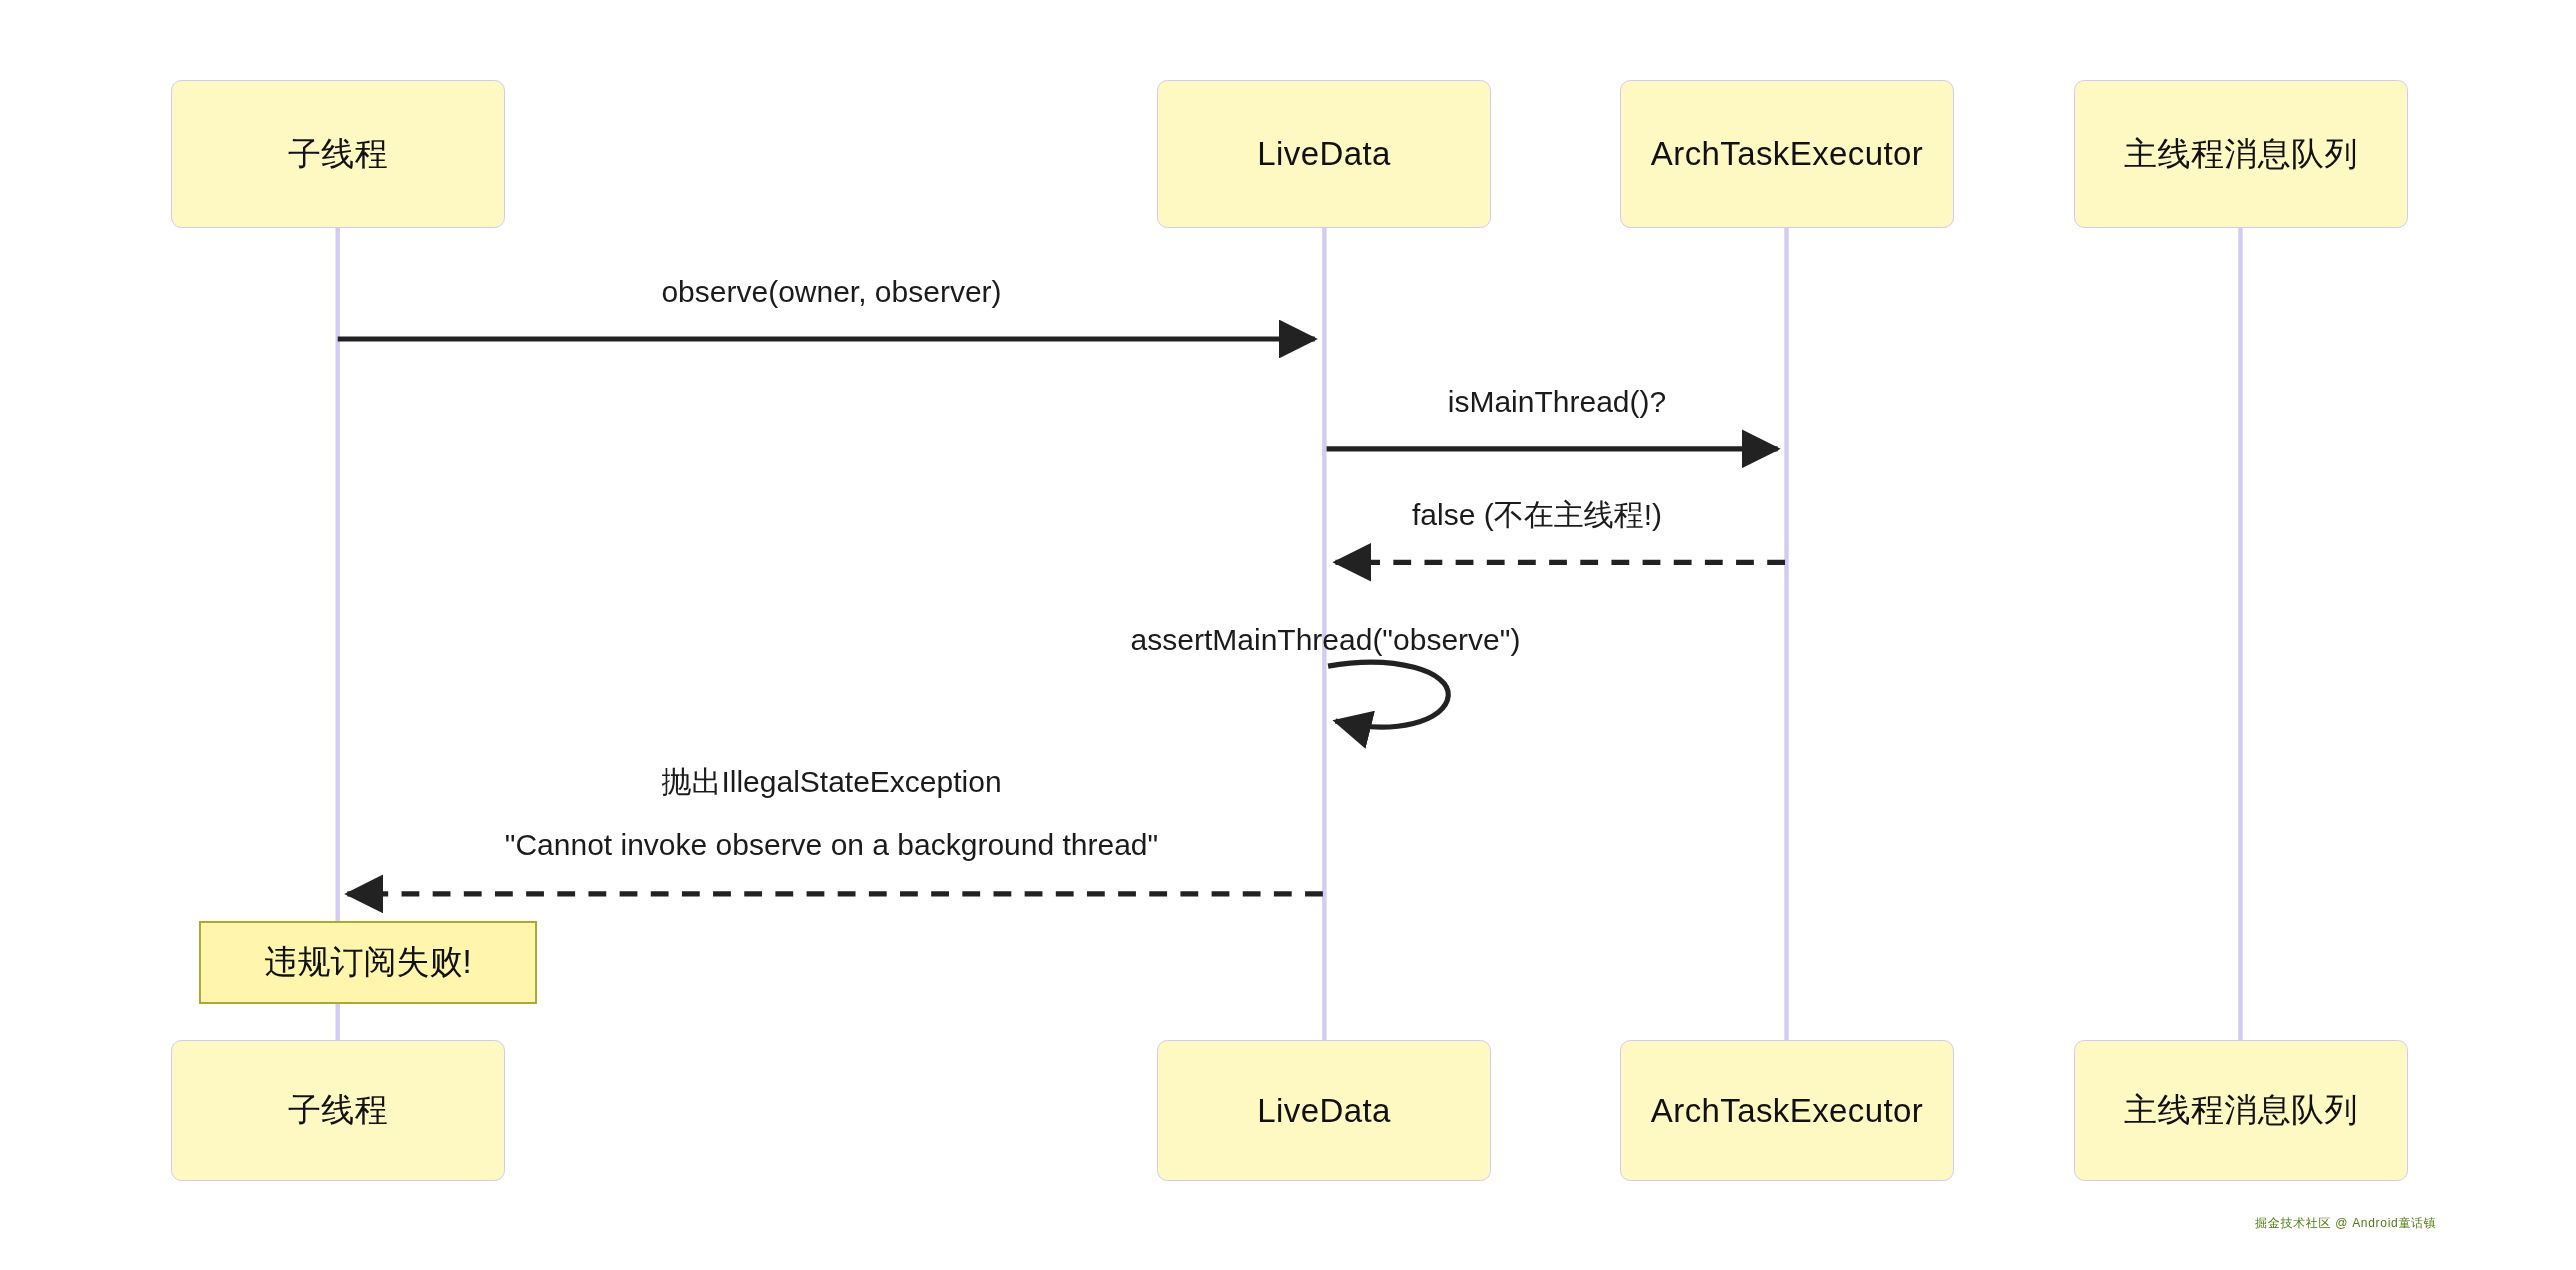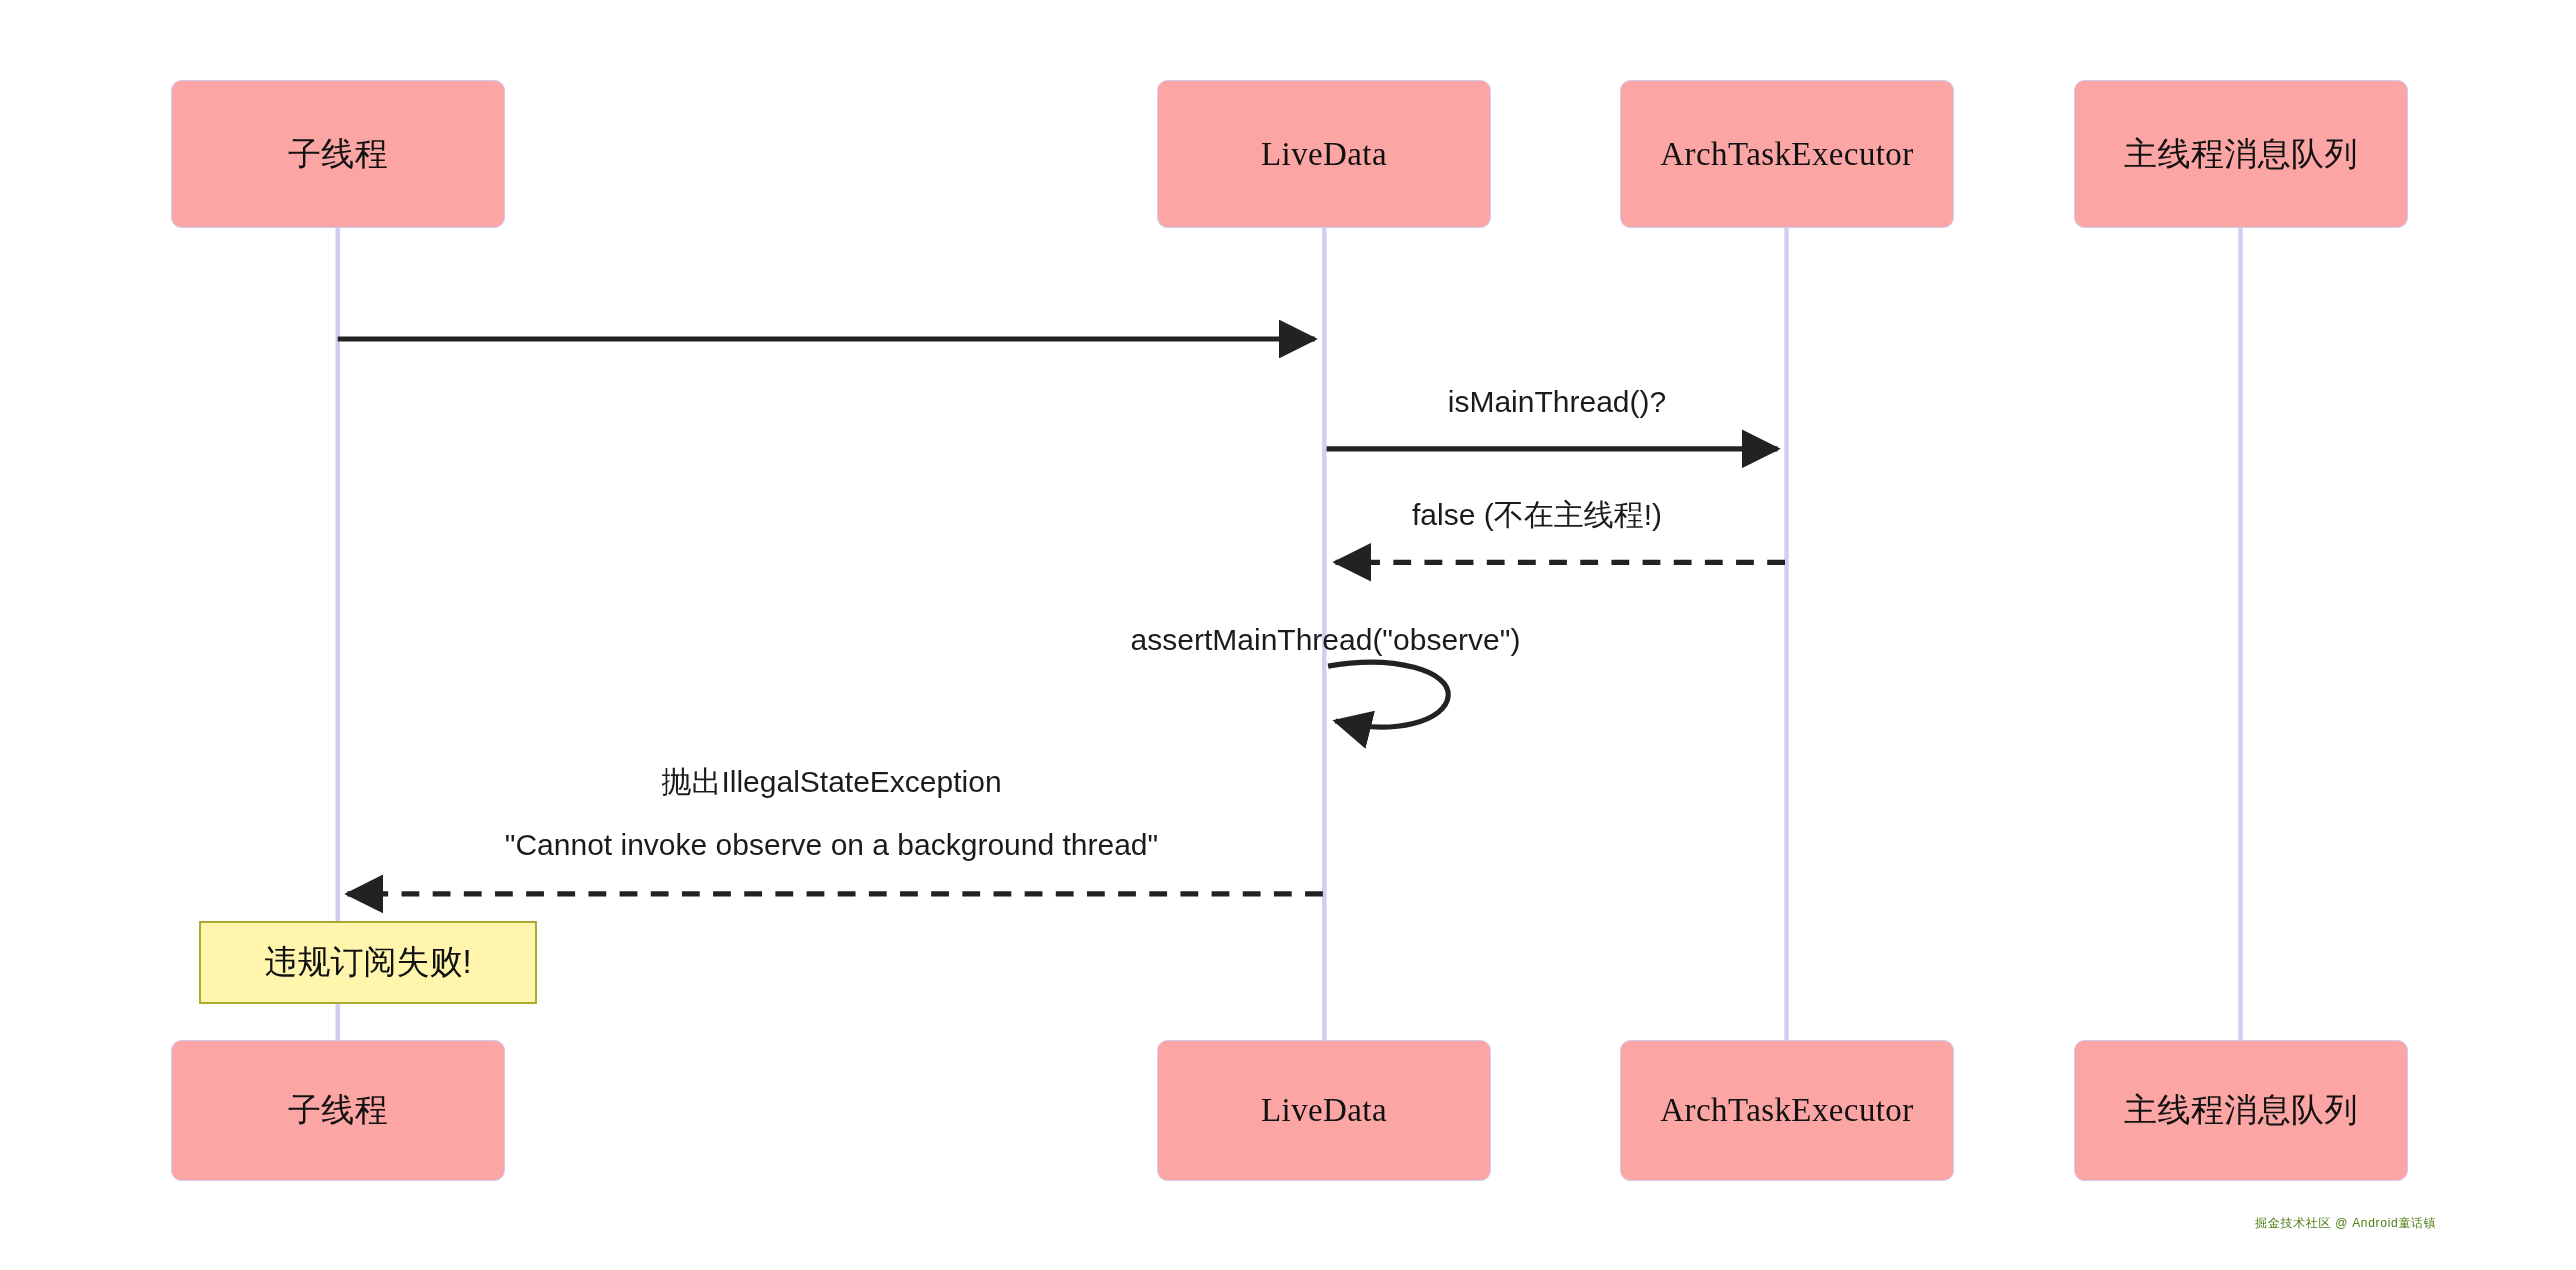--- a/index.html
+++ b/index.html
@@ -1,23 +1,23 @@
 <!DOCTYPE html>
 <html style="font-size:12px"><head>
 <meta charset="utf-8">
 <style>
   html,body{margin:0;padding:0;background:#ffffff;}
   body{width:2576px;height:1270px;position:relative;overflow:hidden;
        font-family:"Liberation Sans","DejaVu Sans",sans-serif;}
   #canvas{position:absolute;inset:0;width:2576px;height:1270px;}
 
   .actor-box{position:absolute;box-sizing:border-box;
-    background:#fca5a5;border:1.5px solid #CFCBF0;border-radius:10.4px;
+    background:#fef9c3;border:1.5px solid #CFCBF0;border-radius:10.4px;
     display:flex;align-items:center;justify-content:center;
-    color:#111111;font-size:33px;font-weight:400;letter-spacing:0.4px;font-family:Liberation Serif, serif;}
+    color:#111111;font-size:33px;font-weight:400;letter-spacing:0.4px;}
 
   .msg-label{position:absolute;color:#1b1b1b;font-size:30px;
     white-space:pre;text-align:center;line-height:1.26;}
 
   .note-box{position:absolute;box-sizing:border-box;
     background:#FFF5AD;border:2.2px solid #AAAA33;
     display:flex;align-items:center;justify-content:center;
     color:#111111;font-size:33px;margin-left:32px;}
 
   .watermark{position:absolute;color:#4d7c0f;font-size:12px;
@@ -79,20 +79,21 @@
   <div class="actor-box" style="left:1157px;top:1040px;width:334px;height:141px;">
     <span>LiveData</span>
   </div>
   <div class="actor-box" style="left:1620px;top:1040px;width:334px;height:141px;">
     <span>ArchTaskExecutor</span>
   </div>
   <div class="actor-box" style="left:2074px;top:1040px;width:334px;height:141px;">
     <span>主线程消息队列</span>
   </div>
 
+  <div class="msg-label" style="left:338px;top:273px;width:987px;">observe(owner, observer)</div>
 
   <div class="msg-label" style="left:1327px;top:383px;width:460px;text-align:center;">isMainThread()?</div>
 
   <div class="msg-label" style="left:1327px;top:496px;width:420px;">false (不在主线程!)</div>
 
   <div class="msg-label" style="left:875px;top:621px;width:901px;text-align:center;">assertMainThread("observe")</div>
 
   <div class="msg-label" style="left:338px;top:763px;width:987px;">抛出IllegalStateException</div>
   <div class="msg-label" style="left:338px;top:826px;width:987px;">"Cannot invoke observe on a background thread"</div>
 

